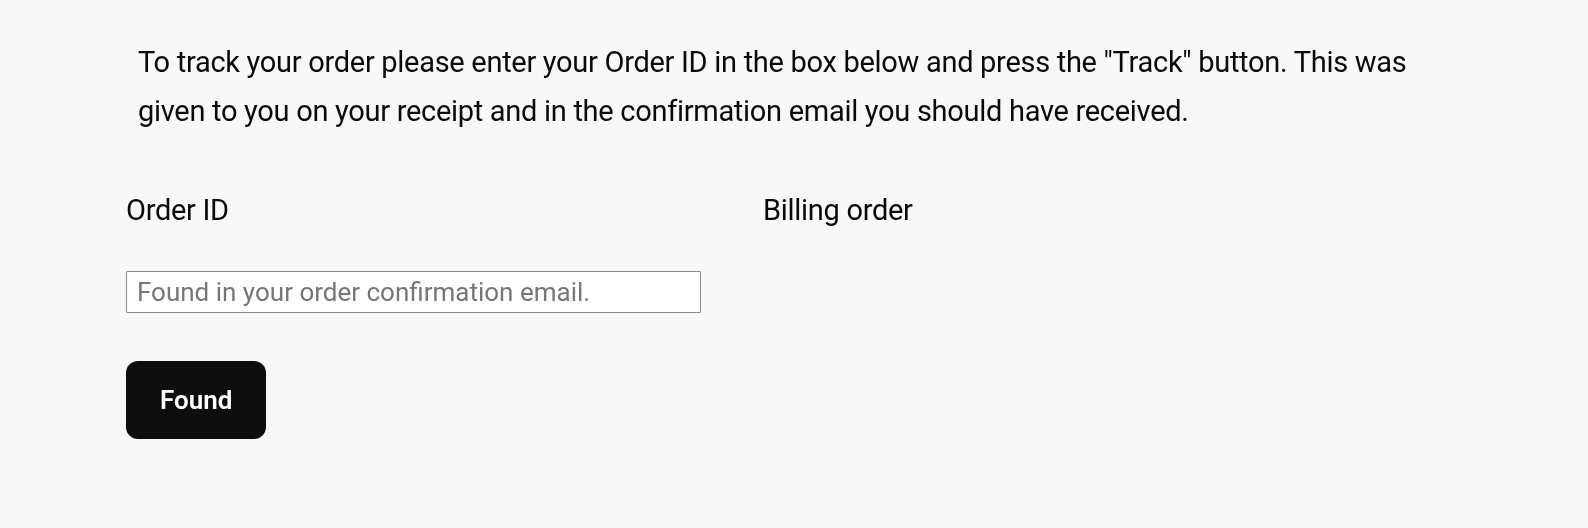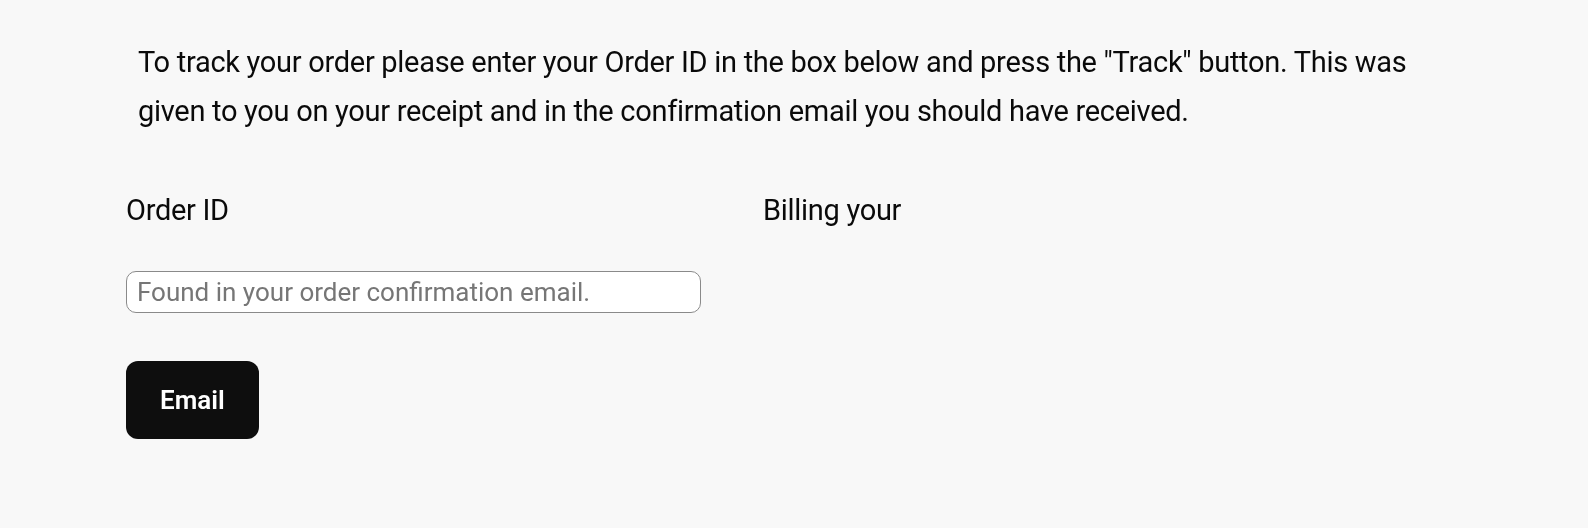--- a/index.html
+++ b/index.html
@@ -44,21 +44,21 @@
     }
     .form-input {
       width: 100%;
       height: 42px;
       padding: 18px 10px;
       font-size: 26px;
       border: 1px solid #8a8a8a;
       background-color: #ffffff;
       color: #0a0a0a;
       font-family: inherit;
-      border-radius: 10px;
+      border-radius: 1px;
     }
     .form-input::placeholder {
       color: #767676;
     }
     .track-button {
       background-color: #0e0e0e;
       color: #ffffff;
       font-size: 26px;
       font-weight: 600;
       border: none;
@@ -74,18 +74,18 @@
 <div class="container">
   <p class="instructions">To track your order please enter your Order ID in the box below and press the "Track" button. This was given to you on your receipt and in the confirmation email you should have received.</p>
 
   <div class="form-row">
     <div class="form-group">
       <label class="form-label">Order ID</label>
       <input type="text" class="form-input" placeholder="Found in your order confirmation email." style="">
     </div>
 
     <div class="form-group">
-      <label class="form-label">Billing your</label>
+      <label class="form-label">Billing order</label>
     </div>
   </div>
 
-  <button class="track-button">Email</button>
+  <button class="track-button">Found</button>
 </div>
 
 </body></html>

